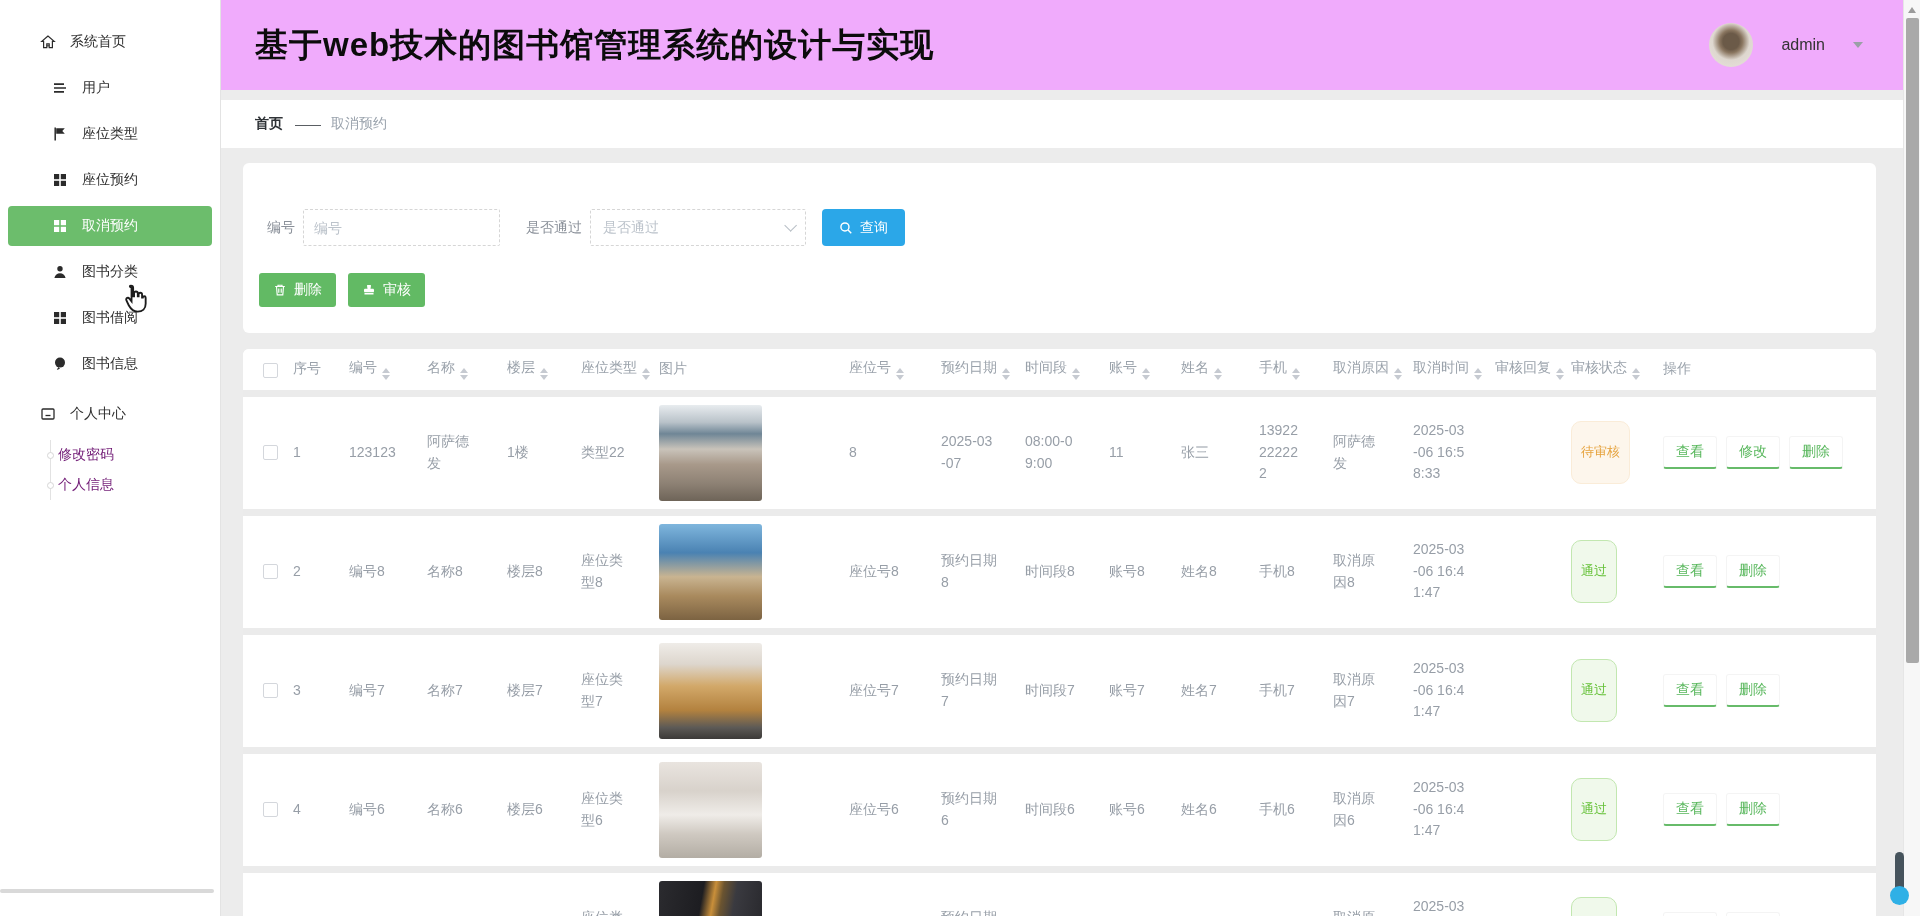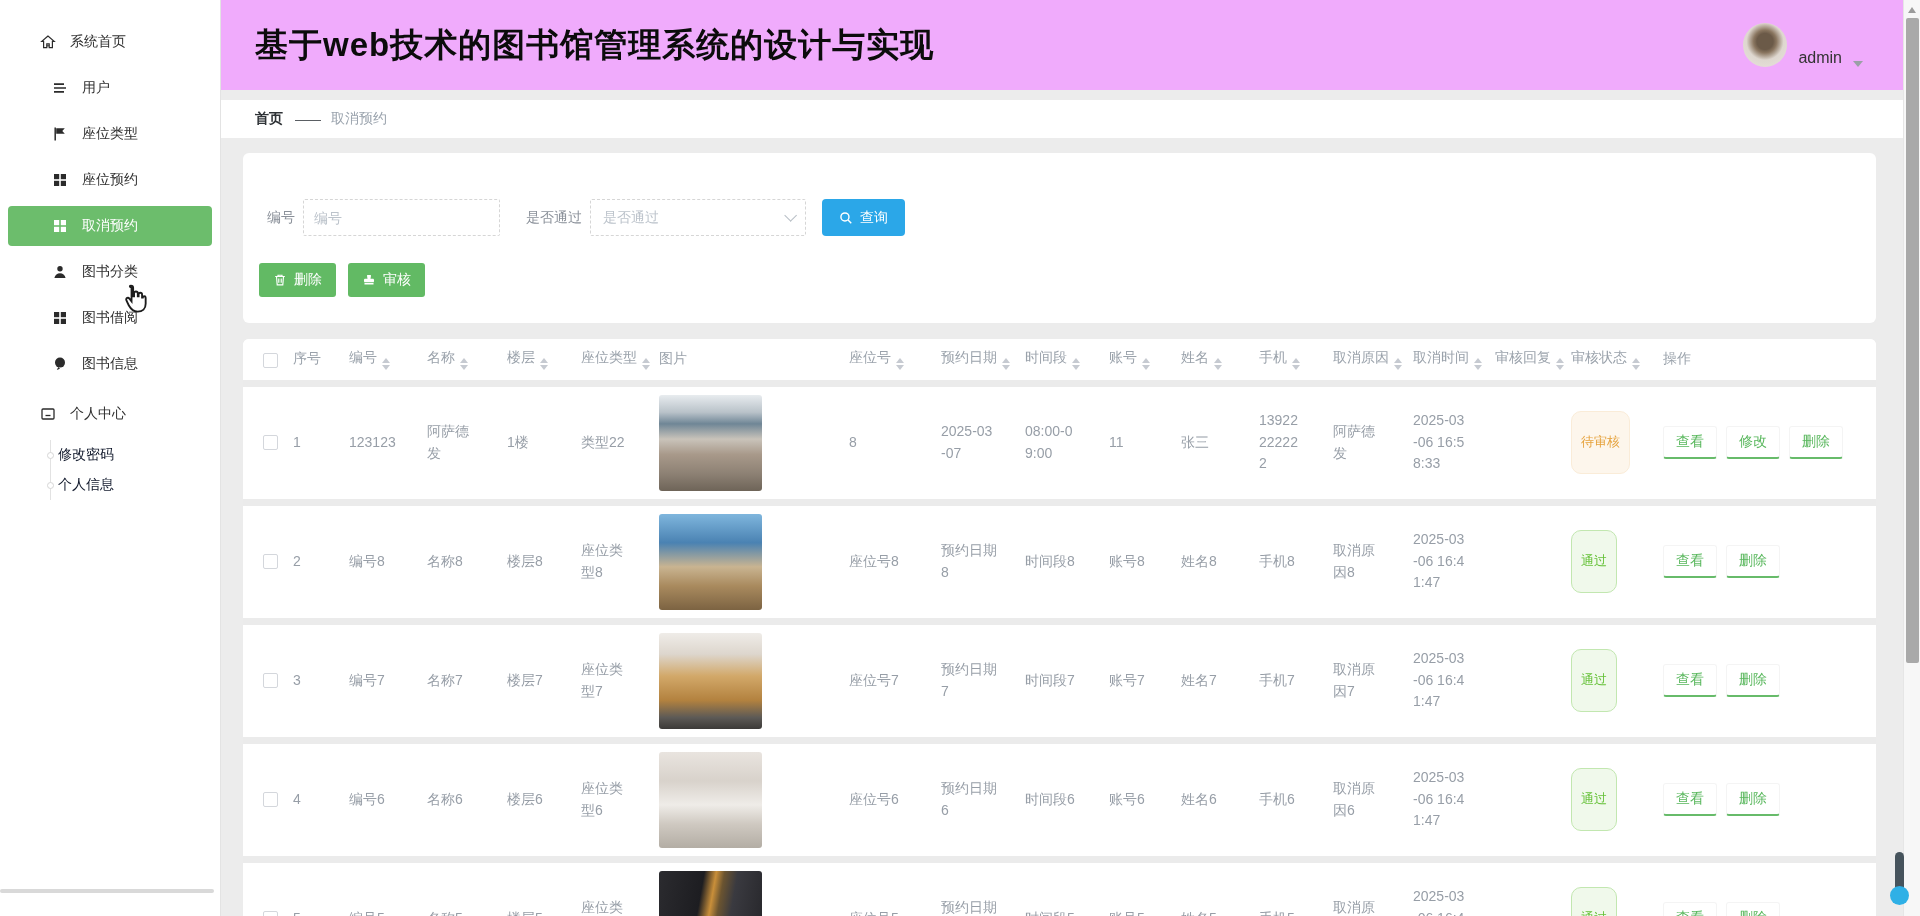--- a/index.html
+++ b/index.html
@@ -13,36 +13,36 @@
 
   
   .sidebar{position:absolute;left:0;top:0;width:221px;height:916px;background:#fff;border-right:1px solid #e3e3e3;z-index:3}
   .side-nav{padding-top:16px}
   .side-item{display:flex;align-items:center;height:40px;margin:6px 8px;padding-left:32px;font-size:14px;color:#2f2f2f;cursor:pointer;border-radius:4px}
   .side-item .icon{width:16px;height:16px;margin-right:14px;flex:0 0 16px;color:#2b2b2b}
   .side-item.child{padding-left:44px}
   .side-item.active{background:var(--green);color:#fff}
   .side-item.active .icon{color:#fff}
   .side-item.section{margin-top:10px}
-  .side-item.sub{height:30px;margin:0 8px 0 8px;padding-left:50px;color:#0f172a;position:relative}
+  .side-item.sub{height:30px;margin:0 8px 0 8px;padding-left:50px;color:#701a75;position:relative}
   .side-item.sub::before{content:"";position:absolute;left:42px;top:0;bottom:0;width:1px;background:#e2e2e2}
   .side-item.sub::after{content:"";position:absolute;left:39px;top:50%;width:5px;height:5px;margin-top:-3px;border-radius:50%;background:#fff;border:1px solid #d6d6d6}
   .side-hscroll{position:absolute;left:0;top:889px;width:214px;height:4px;background:#d9d9d9;border-radius:2px}
 
   
   .main{position:absolute;left:221px;top:0;width:1682px;height:916px}
   .topbar{height:90px;background:#f0abfc;display:flex;align-items:center;padding:0 40px 0 34px}
   .page-title{font-size:33px;font-weight:800;color:#0c0c0c;letter-spacing:1px}
-  .user{margin-left:auto;display:flex;align-items:flex-end;gap:11px;cursor:pointer}
+  .user{margin-left:auto;display:flex;align-items:center;gap:28px;cursor:pointer}
   .avatar{width:44px;height:44px;border-radius:50%;background:
       radial-gradient(circle at 50% 42%, #6b5a48 0 24%, #8a7660 34%, #ded7cf 55%, #e9e4de 100%)}
   .username{font-size:16px;color:#333}
   .user-caret{width:0;height:0;border-left:5px solid transparent;border-right:5px solid transparent;border-top:6px solid #9aa0a6}
 
-  .breadcrumb{margin-top:10px;height:38px;background:#fff;display:flex;align-items:center;padding:0 34px;font-size:14px}
+  .breadcrumb{margin-top:10px;height:48px;background:#fff;display:flex;align-items:center;padding:0 34px;font-size:14px}
   .bc-home{color:#2f3337;font-weight:600;cursor:pointer}
   .bc-sep{color:#5a5e63;margin:0 12px;letter-spacing:-2px}
   .bc-cur{color:#99a2ac}
 
   .card{margin:15px 27px 0 22px;background:#fff;border-radius:6px}
   .search-card{height:170px;padding:46px 0 0 24px}
   .form-row{display:flex;align-items:center}
   .form-label{font-size:14px;color:#8a9099;margin-right:8px}
   .form-label.second{margin-left:26px}
   .text-input{width:197px;height:37px;border:1px dashed #d6d6d6;border-radius:2px;padding:0 10px;font-size:14px;color:#555;outline:none;background:#fff}

